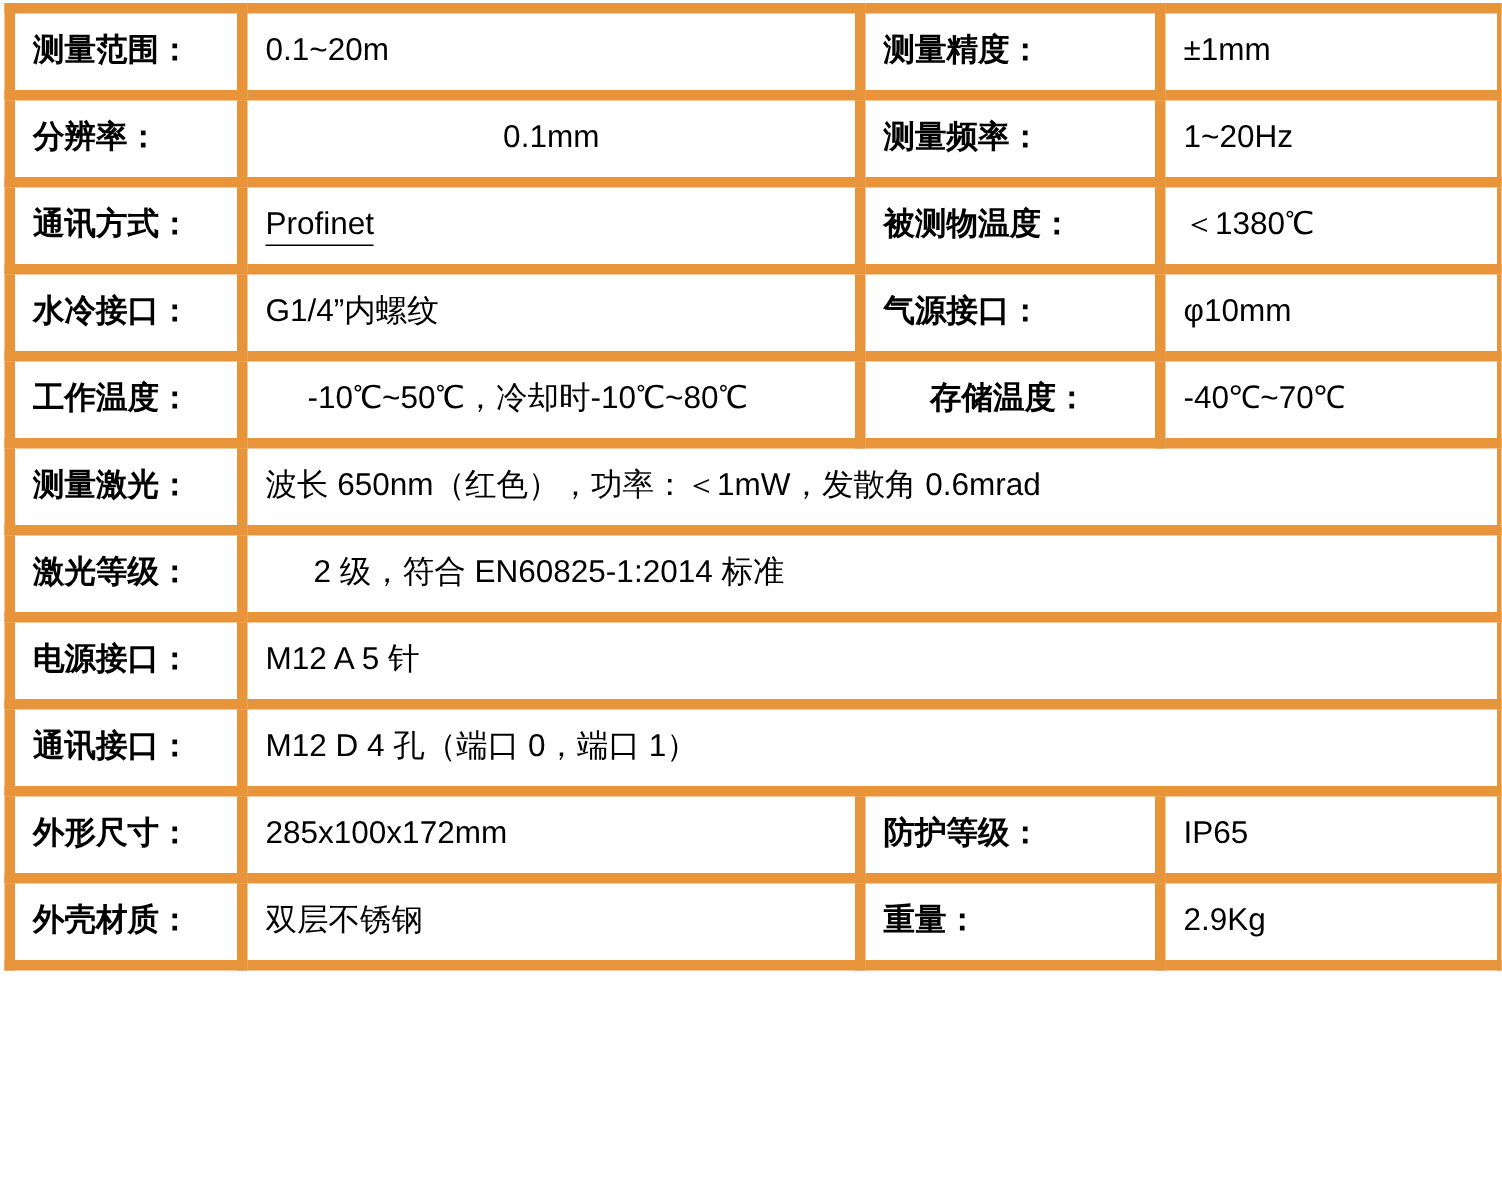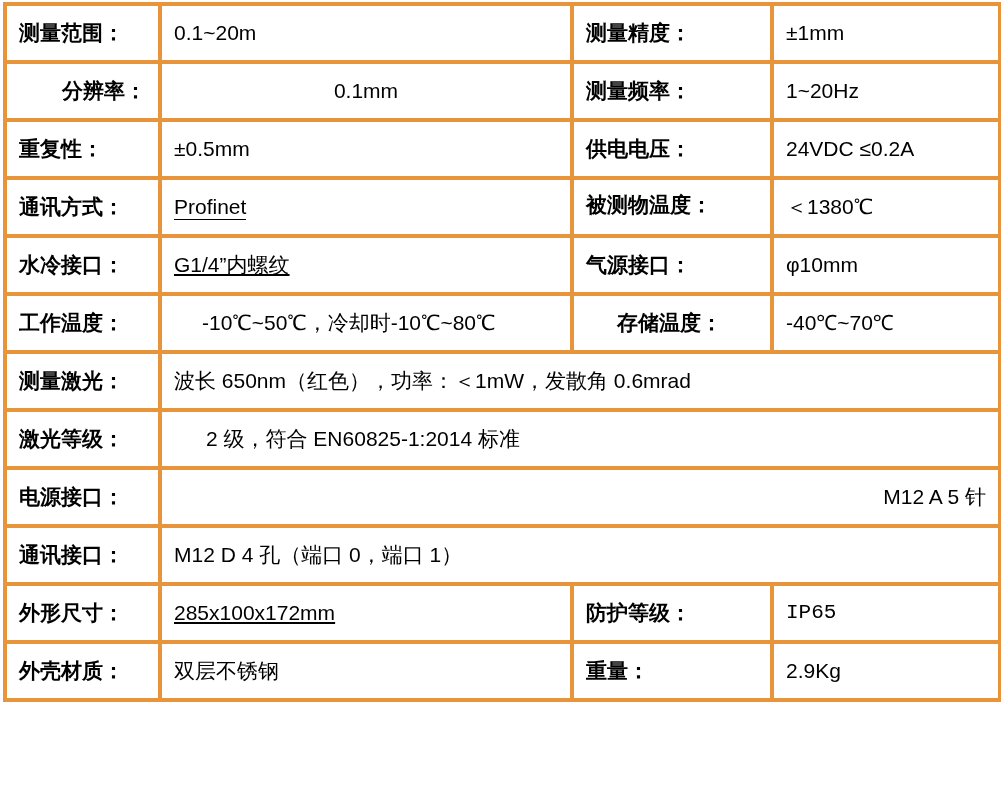--- a/index.html
+++ b/index.html
@@ -13,21 +13,21 @@
     font-family: "Liberation Sans", sans-serif;
     color: #000000;
   }
   .spec-table {
     border-collapse: collapse;
     table-layout: fixed;
     width: 995px;
     margin: 2px 0 0 3px;
   }
   .spec-table td {
-    border: 4px solid #15803d;
+    border: 7px solid #15803d;
     padding: 0 12px;
     font-size: 21px;
     line-height: 1.25;
     vertical-align: middle;
     height: 58px;
     box-sizing: border-box;
     overflow: hidden;
   }
   td.label {
     font-weight: bold;
@@ -58,70 +58,64 @@
     <col class="col-v2">
   </colgroup>
   <tbody>
       <tr>
         <td class="label" style="border-color: rgb(232, 148, 58);">测量范围：</td>
         <td class="value" style="border-color: rgb(232, 148, 58);">0.1~20m</td>
         <td class="label" style="border-color: rgb(232, 148, 58);">测量精度：</td>
         <td class="value" style="border-color: rgb(232, 148, 58);">±1mm</td>
       </tr>
       <tr>
-        <td class="label" style="border-color: rgb(232, 148, 58); text-align: right;">分辨率：</td>
+        <td class="label" style="border-color: rgb(232, 148, 58);">分辨率：</td>
         <td class="value" style="border-color: rgb(232, 148, 58); text-align: center;">0.1mm</td>
         <td class="label" style="border-color: rgb(232, 148, 58); padding-left: 12px;">测量频率：</td>
         <td class="value" style="border-color: rgb(232, 148, 58);">1~20Hz</td>
       </tr>
       <tr>
-        <td class="label" style="border-color: rgb(232, 148, 58);">重复性：</td>
-        <td class="value" style="border-color: rgb(232, 148, 58);">±0.5mm</td>
-        <td class="label" style="border-color: rgb(232, 148, 58);">供电电压：</td>
-        <td class="value" style="border-color: rgb(232, 148, 58);">24VDC ≤0.2A</td>
-      </tr>
-      <tr>
         <td class="label" style="border-color: rgb(232, 148, 58);">通讯方式：</td>
         <td class="value" style="border-color: rgb(232, 148, 58);"><span class="underline">Profinet</span></td>
-        <td class="label" style="border-color: rgb(232, 148, 58); font-family: Liberation Mono, monospace;">被测物温度：</td>
+        <td class="label" style="border-color: rgb(232, 148, 58);">被测物温度：</td>
         <td class="value" style="border-color: rgb(232, 148, 58);">＜1380℃</td>
       </tr>
       <tr>
         <td class="label" style="border-color: rgb(232, 148, 58);">水冷接口：</td>
-        <td class="value" style="border-color: rgb(232, 148, 58); text-decoration: underline;">G1/4”内螺纹</td>
+        <td class="value" style="border-color: rgb(232, 148, 58);">G1/4”内螺纹</td>
         <td class="label" style="border-color: rgb(232, 148, 58);">气源接口：</td>
         <td class="value" style="border-color: rgb(232, 148, 58);">φ10mm</td>
       </tr>
       <tr>
         <td class="label" style="border-color: rgb(232, 148, 58);">工作温度：</td>
         <td class="value" style="border-color: rgb(232, 148, 58); padding-left: 40px;">-10℃~50℃，冷却时-10℃~80℃</td>
         <td class="label" style="border-color: rgb(232, 148, 58); padding-left: 43px;">存储温度：</td>
         <td class="value" style="border-color: rgb(232, 148, 58);">-40℃~70℃</td>
       </tr>
       <tr>
         <td class="label" style="border-color: rgb(232, 148, 58); margin-top: 32px;">测量激光：</td>
         <td class="value" colspan="3" style="border-color: rgb(232, 148, 58);">波长 650nm（红色），功率：＜1mW，发散角 0.6mrad</td>
       </tr>
       <tr>
         <td class="label" style="border-color: rgb(232, 148, 58);">激光等级：</td>
         <td class="value" colspan="3" style="border-color: rgb(232, 148, 58); padding-left: 44px;">2 级，符合 EN60825-1:2014 标准</td>
       </tr>
       <tr>
         <td class="label" style="border-color: rgb(232, 148, 58);">电源接口：</td>
-        <td class="value" colspan="3" style="border-color: rgb(232, 148, 58); text-align: right;">M12 A 5 针</td>
+        <td class="value" colspan="3" style="border-color: rgb(232, 148, 58);">M12 A 5 针</td>
       </tr>
       <tr>
         <td class="label" style="border-color: rgb(232, 148, 58);">通讯接口：</td>
         <td class="value" colspan="3" style="border-color: rgb(232, 148, 58);">M12 D 4 孔（端口 0，端口 1）</td>
       </tr>
       <tr>
         <td class="label" style="border-color: rgb(232, 148, 58);">外形尺寸：</td>
-        <td class="value" style="border-color: rgb(232, 148, 58); text-decoration: underline;">285x100x172mm</td>
+        <td class="value" style="border-color: rgb(232, 148, 58);">285x100x172mm</td>
         <td class="label" style="border-color: rgb(232, 148, 58);">防护等级：</td>
-        <td class="value" style="border-color: rgb(232, 148, 58); font-family: Liberation Mono, monospace;">IP65</td>
+        <td class="value" style="border-color: rgb(232, 148, 58);">IP65</td>
       </tr>
       <tr>
         <td class="label" style="border-color: rgb(232, 148, 58);">外壳材质：</td>
         <td class="value" style="border-color: rgb(232, 148, 58);">双层不锈钢</td>
         <td class="label" style="border-color: rgb(232, 148, 58);">重量：</td>
         <td class="value" style="border-color: rgb(232, 148, 58);">2.9Kg</td>
       </tr>
     </tbody>
 </table>
 

